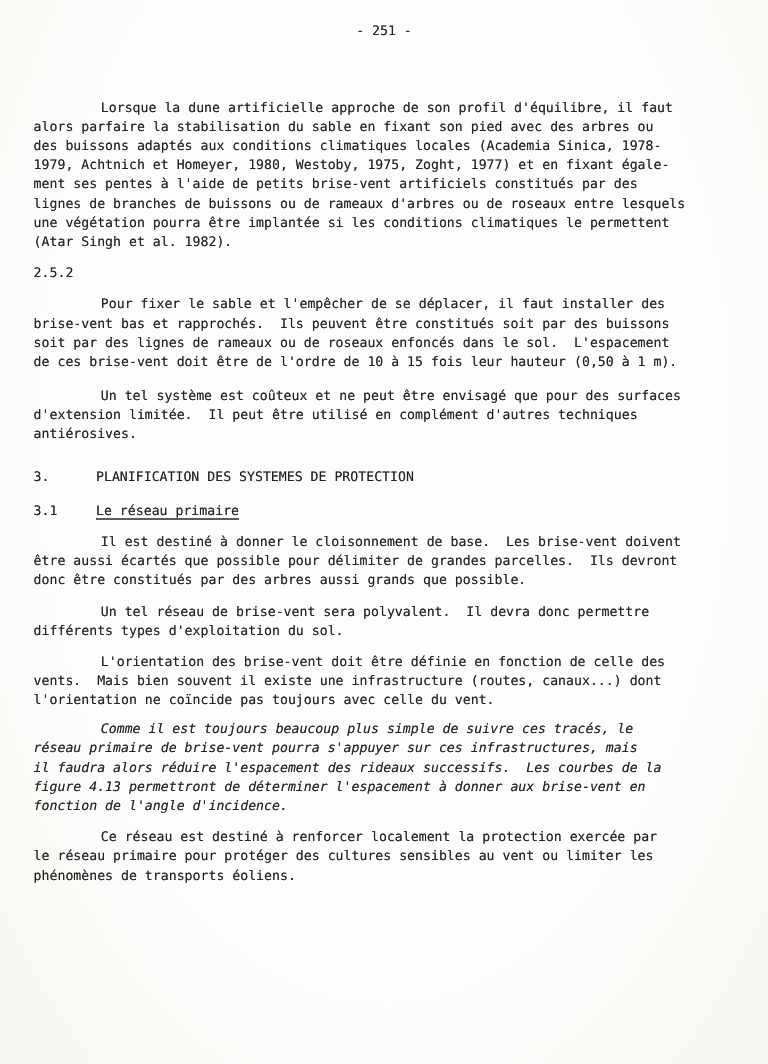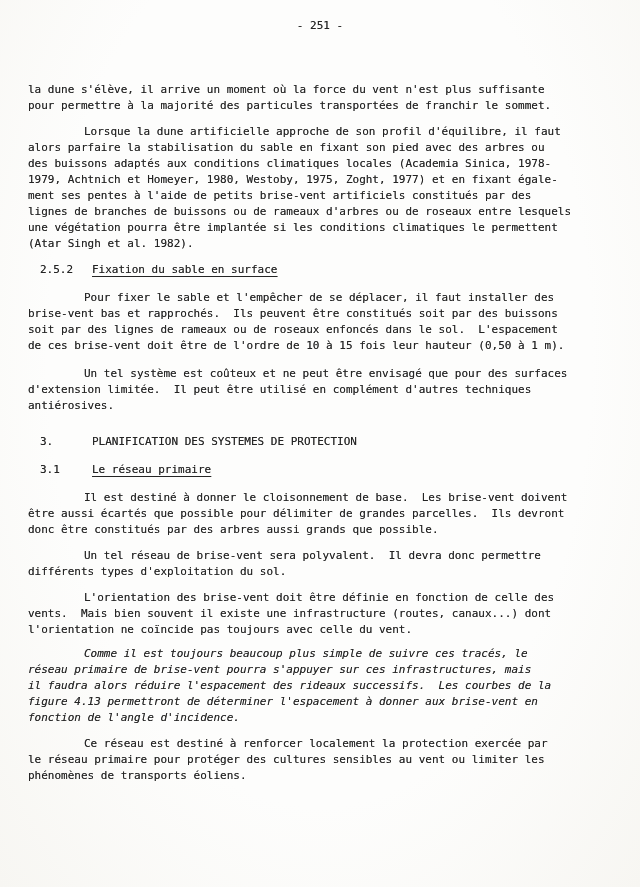--- a/index.html
+++ b/index.html
@@ -31,21 +31,21 @@
     white-space: pre-wrap;
     text-indent: 56px;
     margin: 0;
   }
   .p.cont {
     text-indent: 0;
   }
   .h {
     display: flex;
     align-items: flex-start;
-    margin: 12px;
+    margin: 0;
   }
   .h .num {
     flex: 0 0 52px;
   }
   .h .title.u {
     text-decoration: underline;
     text-underline-offset: 3px;
     text-decoration-thickness: 1px;
   }
   .gap-s  { margin-top: 8px; font-style: italic; }
@@ -53,35 +53,32 @@
   .gap-l  { margin-top: 12px; }
   .gap-xl { margin-top: 20px; }
 </style>
 </head>
 <body>
 
 <div class="page">
 
   <div class="page-number">- 251 -</div>
 
-  <p class="p cont">la dune s'élève, il arrive un moment où la force du vent n'est plus suffisante
-pour permettre à la majorité des particules transportées de franchir le sommet.</p>
 
   <p class="p gap-m">Lorsque la dune artificielle approche de son profil d'équilibre, il faut
 alors parfaire la stabilisation du sable en fixant son pied avec des arbres ou
 des buissons adaptés aux conditions climatiques locales (Academia Sinica, 1978-
 1979, Achtnich et Homeyer, 1980, Westoby, 1975, Zoght, 1977) et en fixant égale-
 ment ses pentes à l'aide de petits brise-vent artificiels constitués par des
 lignes de branches de buissons ou de rameaux d'arbres ou de roseaux entre lesquels
 une végétation pourra être implantée si les conditions climatiques le permettent
 (Atar Singh et al. 1982).</p>
 
   <div class="h gap-m">
     <span class="num">2.5.2</span>
-    <span class="title u">Fixation du sable en surface</span>
   </div>
 
   <p class="p gap-m">Pour fixer le sable et l'empêcher de se déplacer, il faut installer des
 brise-vent bas et rapprochés.  Ils peuvent être constitués soit par des buissons
 soit par des lignes de rameaux ou de roseaux enfoncés dans le sol.  L'espacement
 de ces brise-vent doit être de l'ordre de 10 à 15 fois leur hauteur (0,50 à 1 m).</p>
 
   <p class="p gap-l">Un tel système est coûteux et ne peut être envisagé que pour des surfaces
 d'extension limitée.  Il peut être utilisé en complément d'autres techniques
 antiérosives.</p>

